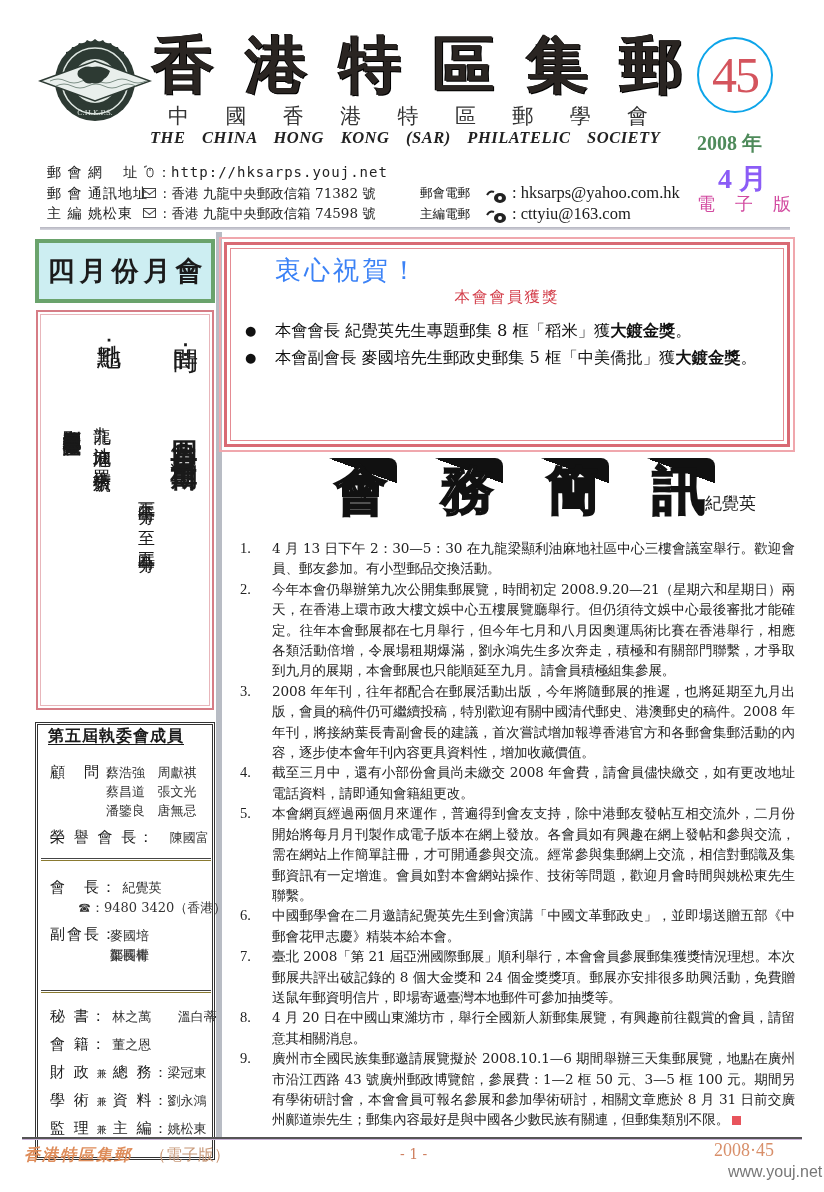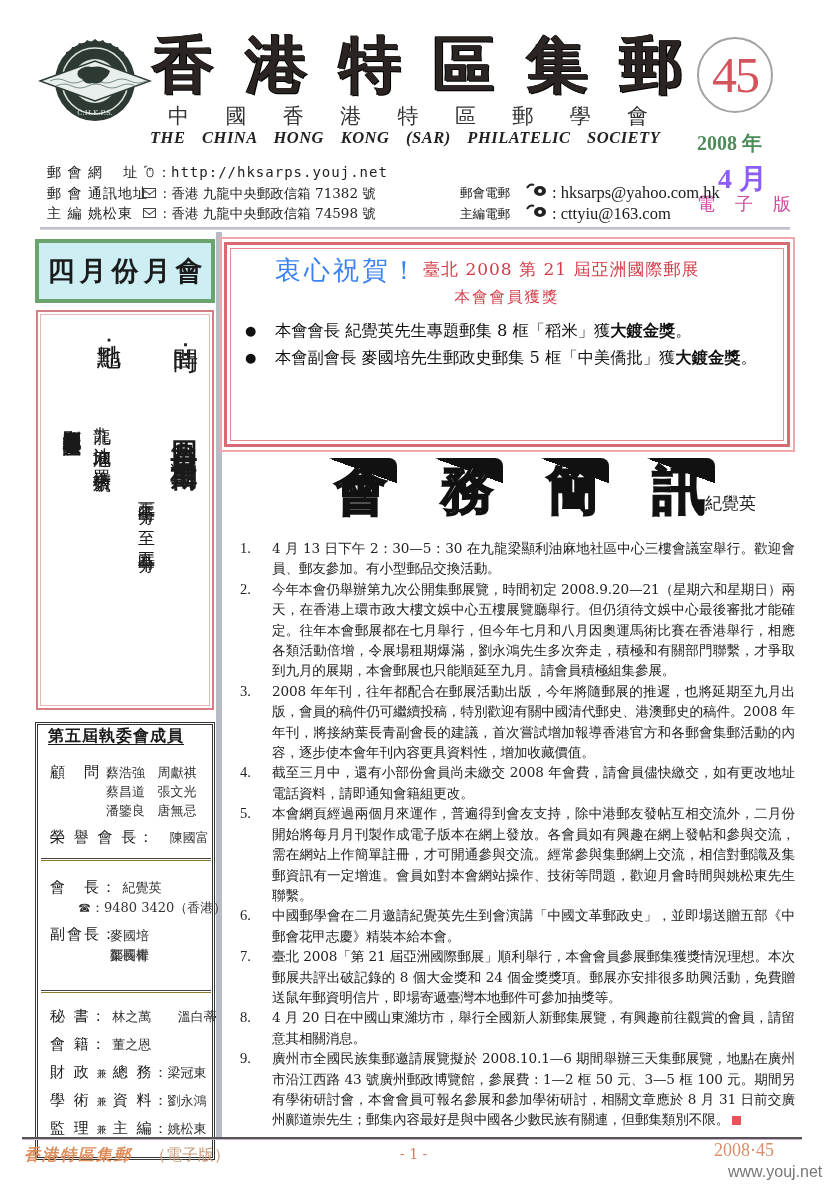--- a/index.html
+++ b/index.html
@@ -11,42 +11,42 @@
   .title-main { position: absolute; left: 152px; top: 28px; width: 530px; height: 74px;
     display: flex; justify-content: space-between; align-items: center; }
   .title-main span { font-family: "DejaVu Sans", sans-serif; font-weight: 900; font-size: 62px;
     color: #2a2522; letter-spacing: 0; line-height: 1; text-shadow: 1px 1px 0 #000, -1px 0 0 #000; }
   .title-sub { position: absolute; left: 168px; top: 102px; width: 480px;
     display: flex; justify-content: space-between; font-size: 21px; color: #333; }
   .title-en { position: absolute; left: 150px; top: 128px; font-family: "Liberation Serif", serif;
     font-weight: bold; font-style: italic; font-size: 16.5px; letter-spacing: 0.5px; color: #222; word-spacing: 12px; }
 
   .issue-circle { position: absolute; left: 697px; top: 37px; width: 76px; height: 76px;
-    border: 2px solid #a3a3a3; border-radius: 50%; display: flex; align-items: center; justify-content: center;
+    border: 2px solid #0ea5e9; border-radius: 50%; display: flex; align-items: center; justify-content: center;
     font-family: "Liberation Serif", serif; font-size: 50px; color: #d4545d; letter-spacing: -2px; }
   .issue-year { position: absolute; left: 697px; top: 130px; font-family: "Liberation Serif", serif;
     font-weight: bold; font-size: 20px; color: #4e8a5a; }
   .issue-month { position: absolute; left: 718px; top: 160px; font-family: "Liberation Serif", serif;
     font-weight: bold; font-size: 28px; color: #8b5cf6; }
   .issue-edition { position: absolute; left: 697px; top: 192px; width: 94px; display: flex;
     justify-content: space-between; font-size: 18px; color: #d24aa0; }
 
   
   .contact { position: absolute; left: 47px; top: 162px; font-size: 14px; line-height: 20.5px; color: #222; }
   .contact .row { display: flex; align-items: center; height: 20.5px; white-space: nowrap; }
   .contact .lbl { display: inline-block; width: 96px; letter-spacing: 1px; }
   .contact .mono { font-family: "DejaVu Sans Mono", monospace; font-size: 14px; letter-spacing: 1px; }
   .contact .addr { font-size: 13.5px; }
   .icon-mouse { display: inline-block; width: 12px; height: 14px; margin-right: 2px; }
   .icon-mail { display: inline-block; width: 13px; height: 10px; border: 1px solid #444; position: relative; margin-right: 2px; }
   .icon-mail::before, .icon-mail::after { content: ""; position: absolute; top: 3px; width: 8px; height: 1px; background: #444; }
   .icon-mail::before { left: -1px; transform: rotate(35deg); }
   .icon-mail::after { right: -1px; transform: rotate(-35deg); }
   .contact-right { position: absolute; left: 420px; top: 183px; font-size: 13px; line-height: 20.5px; }
-  .contact-right .row { display: flex; align-items: flex-start; height: 20.5px; white-space: nowrap; margin-left: 40px; }
+  .contact-right .row { display: flex; align-items: flex-end; height: 20.5px; white-space: nowrap; }
   .contact-right .lbl { width: 60px; font-size: 12.5px; }
   .contact-right .val { font-family: "Liberation Serif", serif; font-size: 16.5px; }
   .icon-phone { display: inline-block; width: 22px; height: 14px; margin: 0 4px 0 6px; }
 
   .header-rule { position: absolute; left: 40px; top: 227px; width: 750px; height: 3px;
     background: linear-gradient(#b5b5c0, #d6d6de); }
 
   
   .sidebar-rail { position: absolute; left: 216px; top: 232px; width: 6px; height: 905px; background: #b8bcc4; }
 
@@ -281,21 +281,20 @@
   <div class="c-row" style="left:12px; top:368px;">
     <span class="c-label">學 術</span><span class="small-jian">兼</span><span class="c-label">資 料</span>：<span class="c-name">劉永鴻</span>
   </div>
   <div class="c-row" style="left:12px; top:396px;">
     <span class="c-label">監 理</span><span class="small-jian">兼</span><span class="c-label">主 編</span>：<span class="c-name">姚松東</span>
   </div>
 </div>
 
 <div class="congrats">
   <div class="cg-headline">衷心祝賀！</div>
-  <div class="cg-sub1">臺北 2008 第 21 屆亞洲國際郵展</div>
   <div class="cg-sub2">本會會員獲獎</div>
   <ul class="cg-list">
     <li><span>本會會長 紀覺英先生專題郵集 8 框「稻米」獲</span><b>大鍍金獎</b><span>。</span></li>
     <li><span>本會副會長 麥國培先生郵政史郵集 5 框「中美僑批」獲</span><b>大鍍金獎</b><span>。</span></li>
   </ul>
 </div>
 
 <div class="news-heading">
   <span>會</span>
   <span>務</span>

